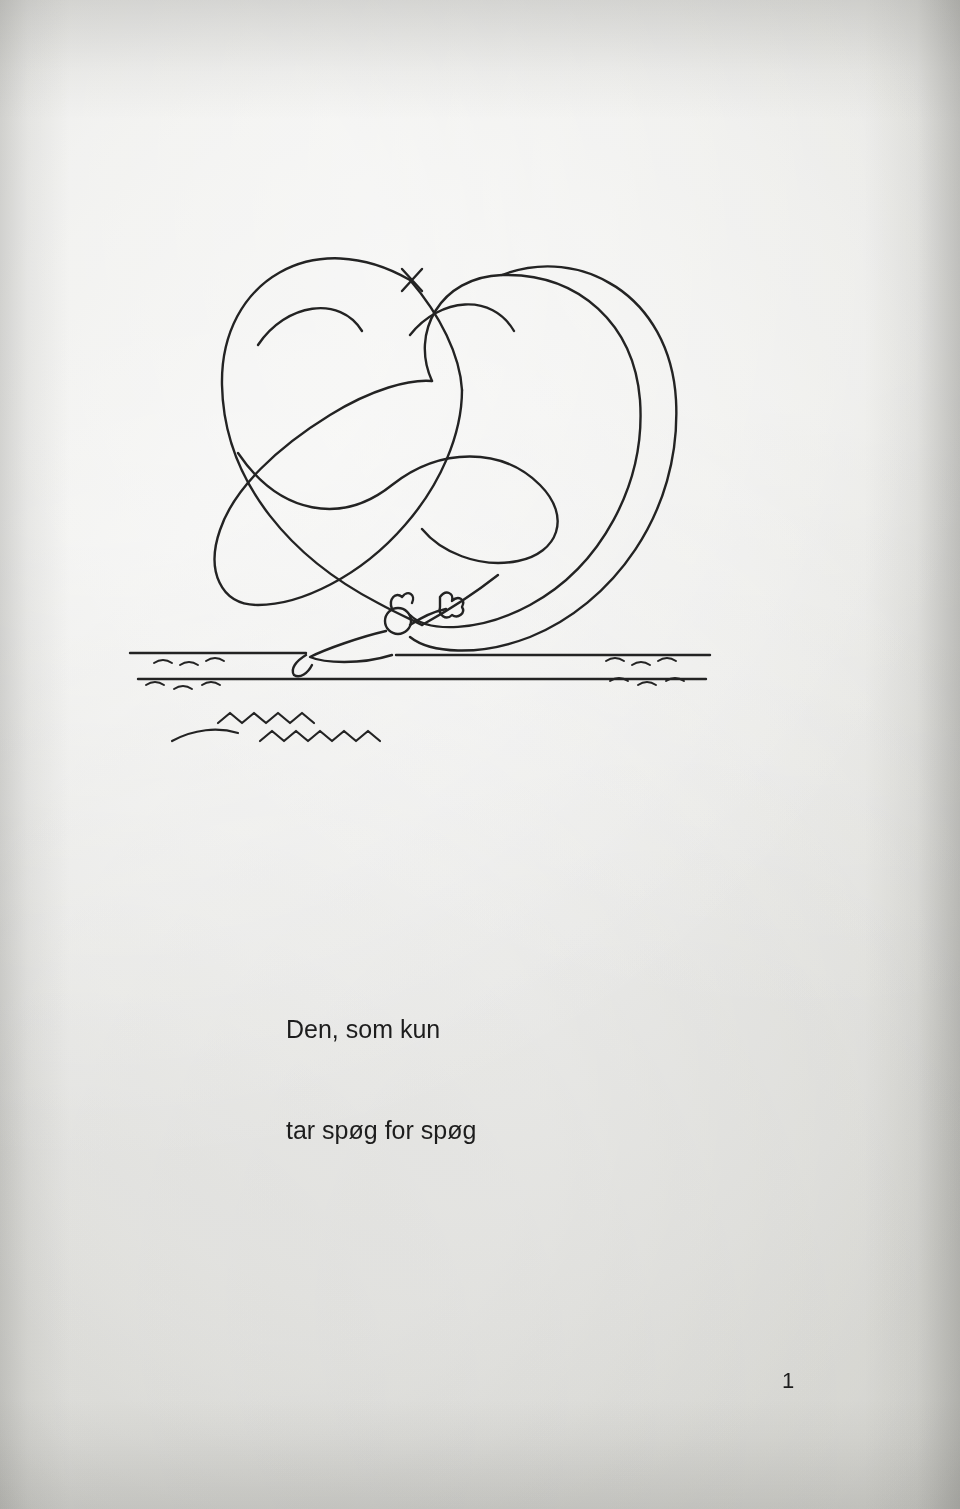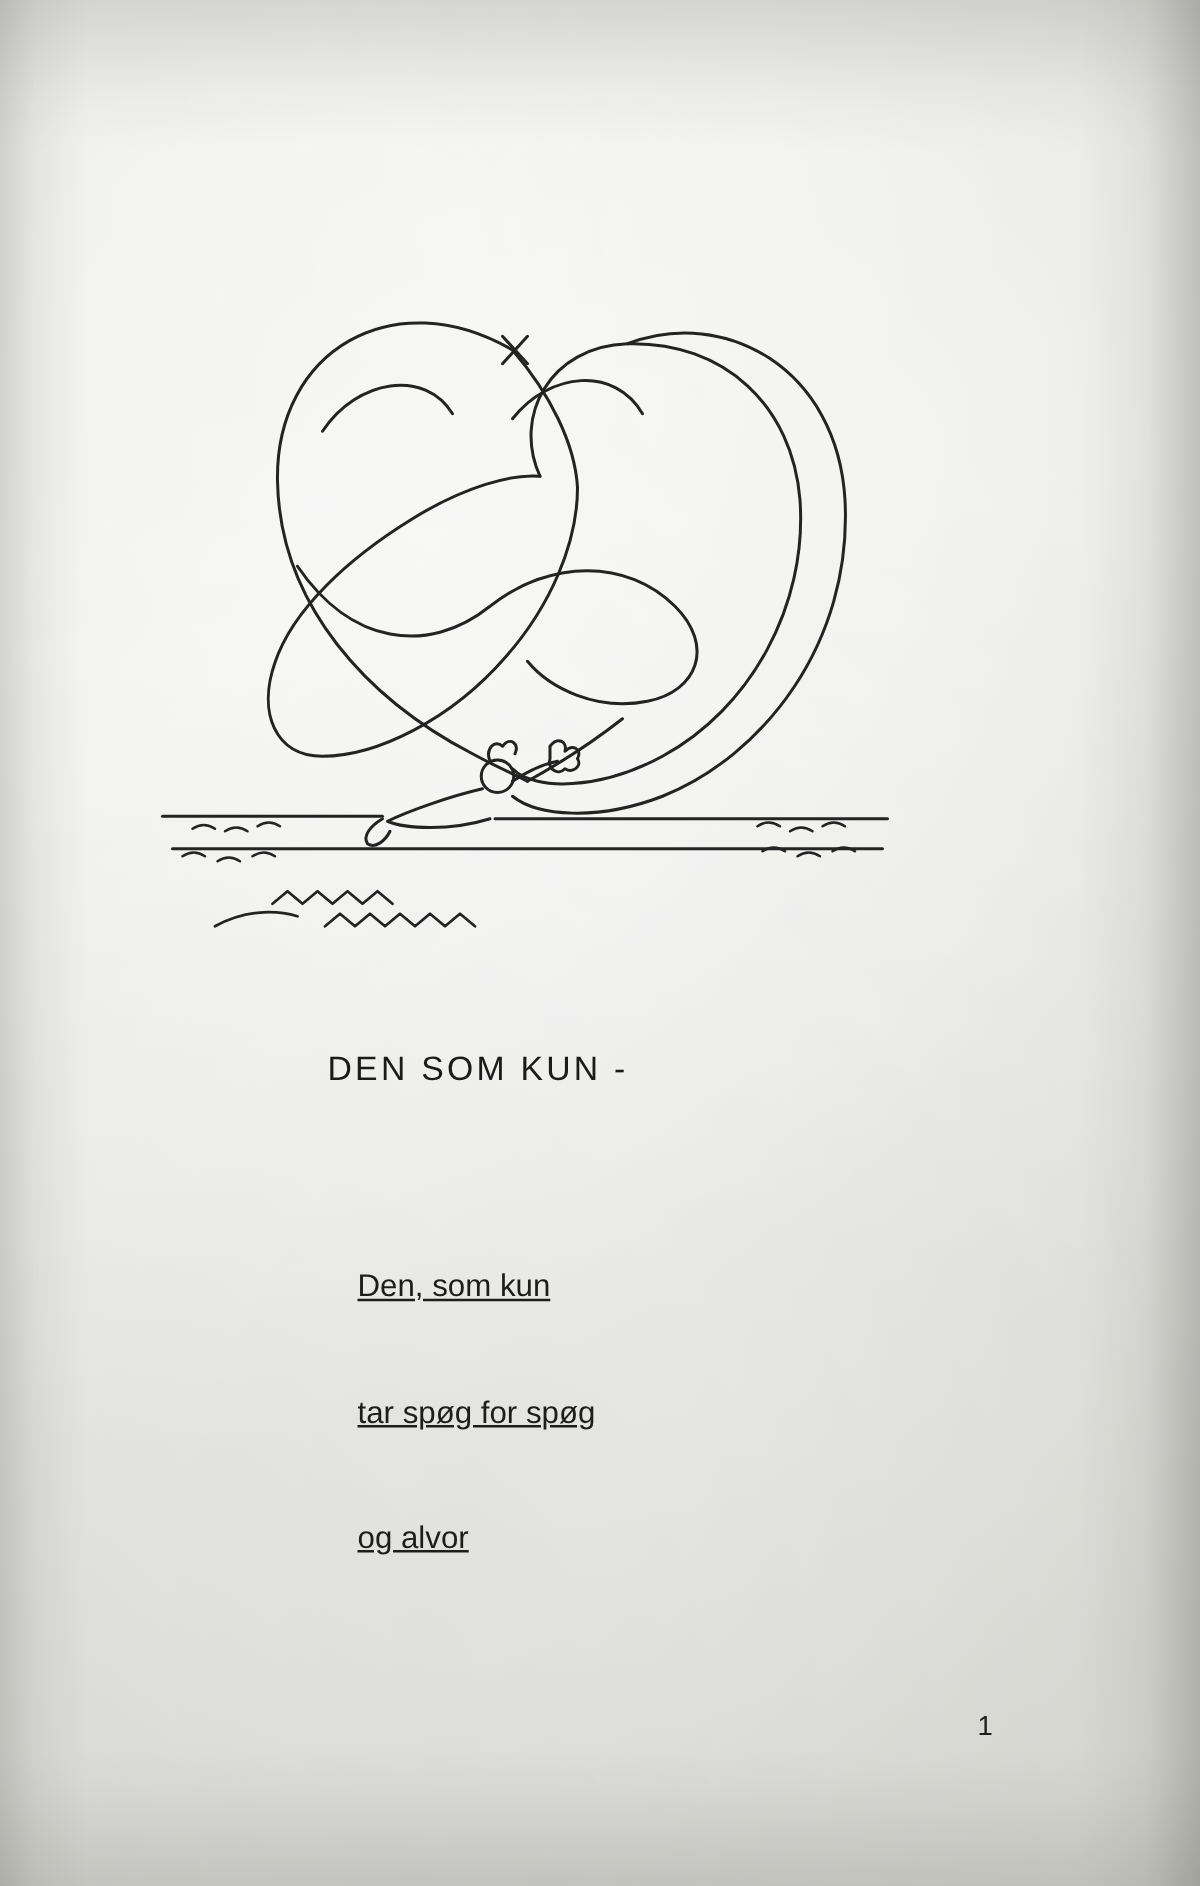--- a/index.html
+++ b/index.html
@@ -95,21 +95,20 @@
     position: absolute;
     left: 286px;
     top: 946px;
     font-size: 25px;
     line-height: 33.5px;
     color: #1d1d1d;
     white-space: pre;
   }
   .poem-line {
     white-space: pre;
-    text-decoration: underline;
   }
   .poem-line.indent {
     padding-left: 96px;
   }
 
   .page-number {
     position: absolute;
     left: 782px;
     top: 1368px;
     font-size: 22px;
@@ -191,25 +190,23 @@
       </g>
 
       <g stroke-width="2.2">
         <path d="M108 538 L120 528 L132 538 L144 528 L156 538 L168 528 L180 538 L192 528 L204 538"></path>
         <path d="M150 556 L162 546 L174 556 L186 546 L198 556 L210 546 L222 556 L234 546 L246 556 L258 546 L270 556"></path>
         <path d="M62 556 C84 544 108 542 128 548"></path>
       </g>
     </svg>
   </div>
 
-  <div class="poem-title">DEN SOM KUN -</div>
 
   <div class="poem-body">
     <div class="poem-line">Den, som kun</div>
     <div class="poem-line">tar spøg for spøg</div>
-    <div class="poem-line">og alvor</div>
     
     
     
   </div>
 
   <div class="page-number">1</div>
 </div>
 
 </body></html>

